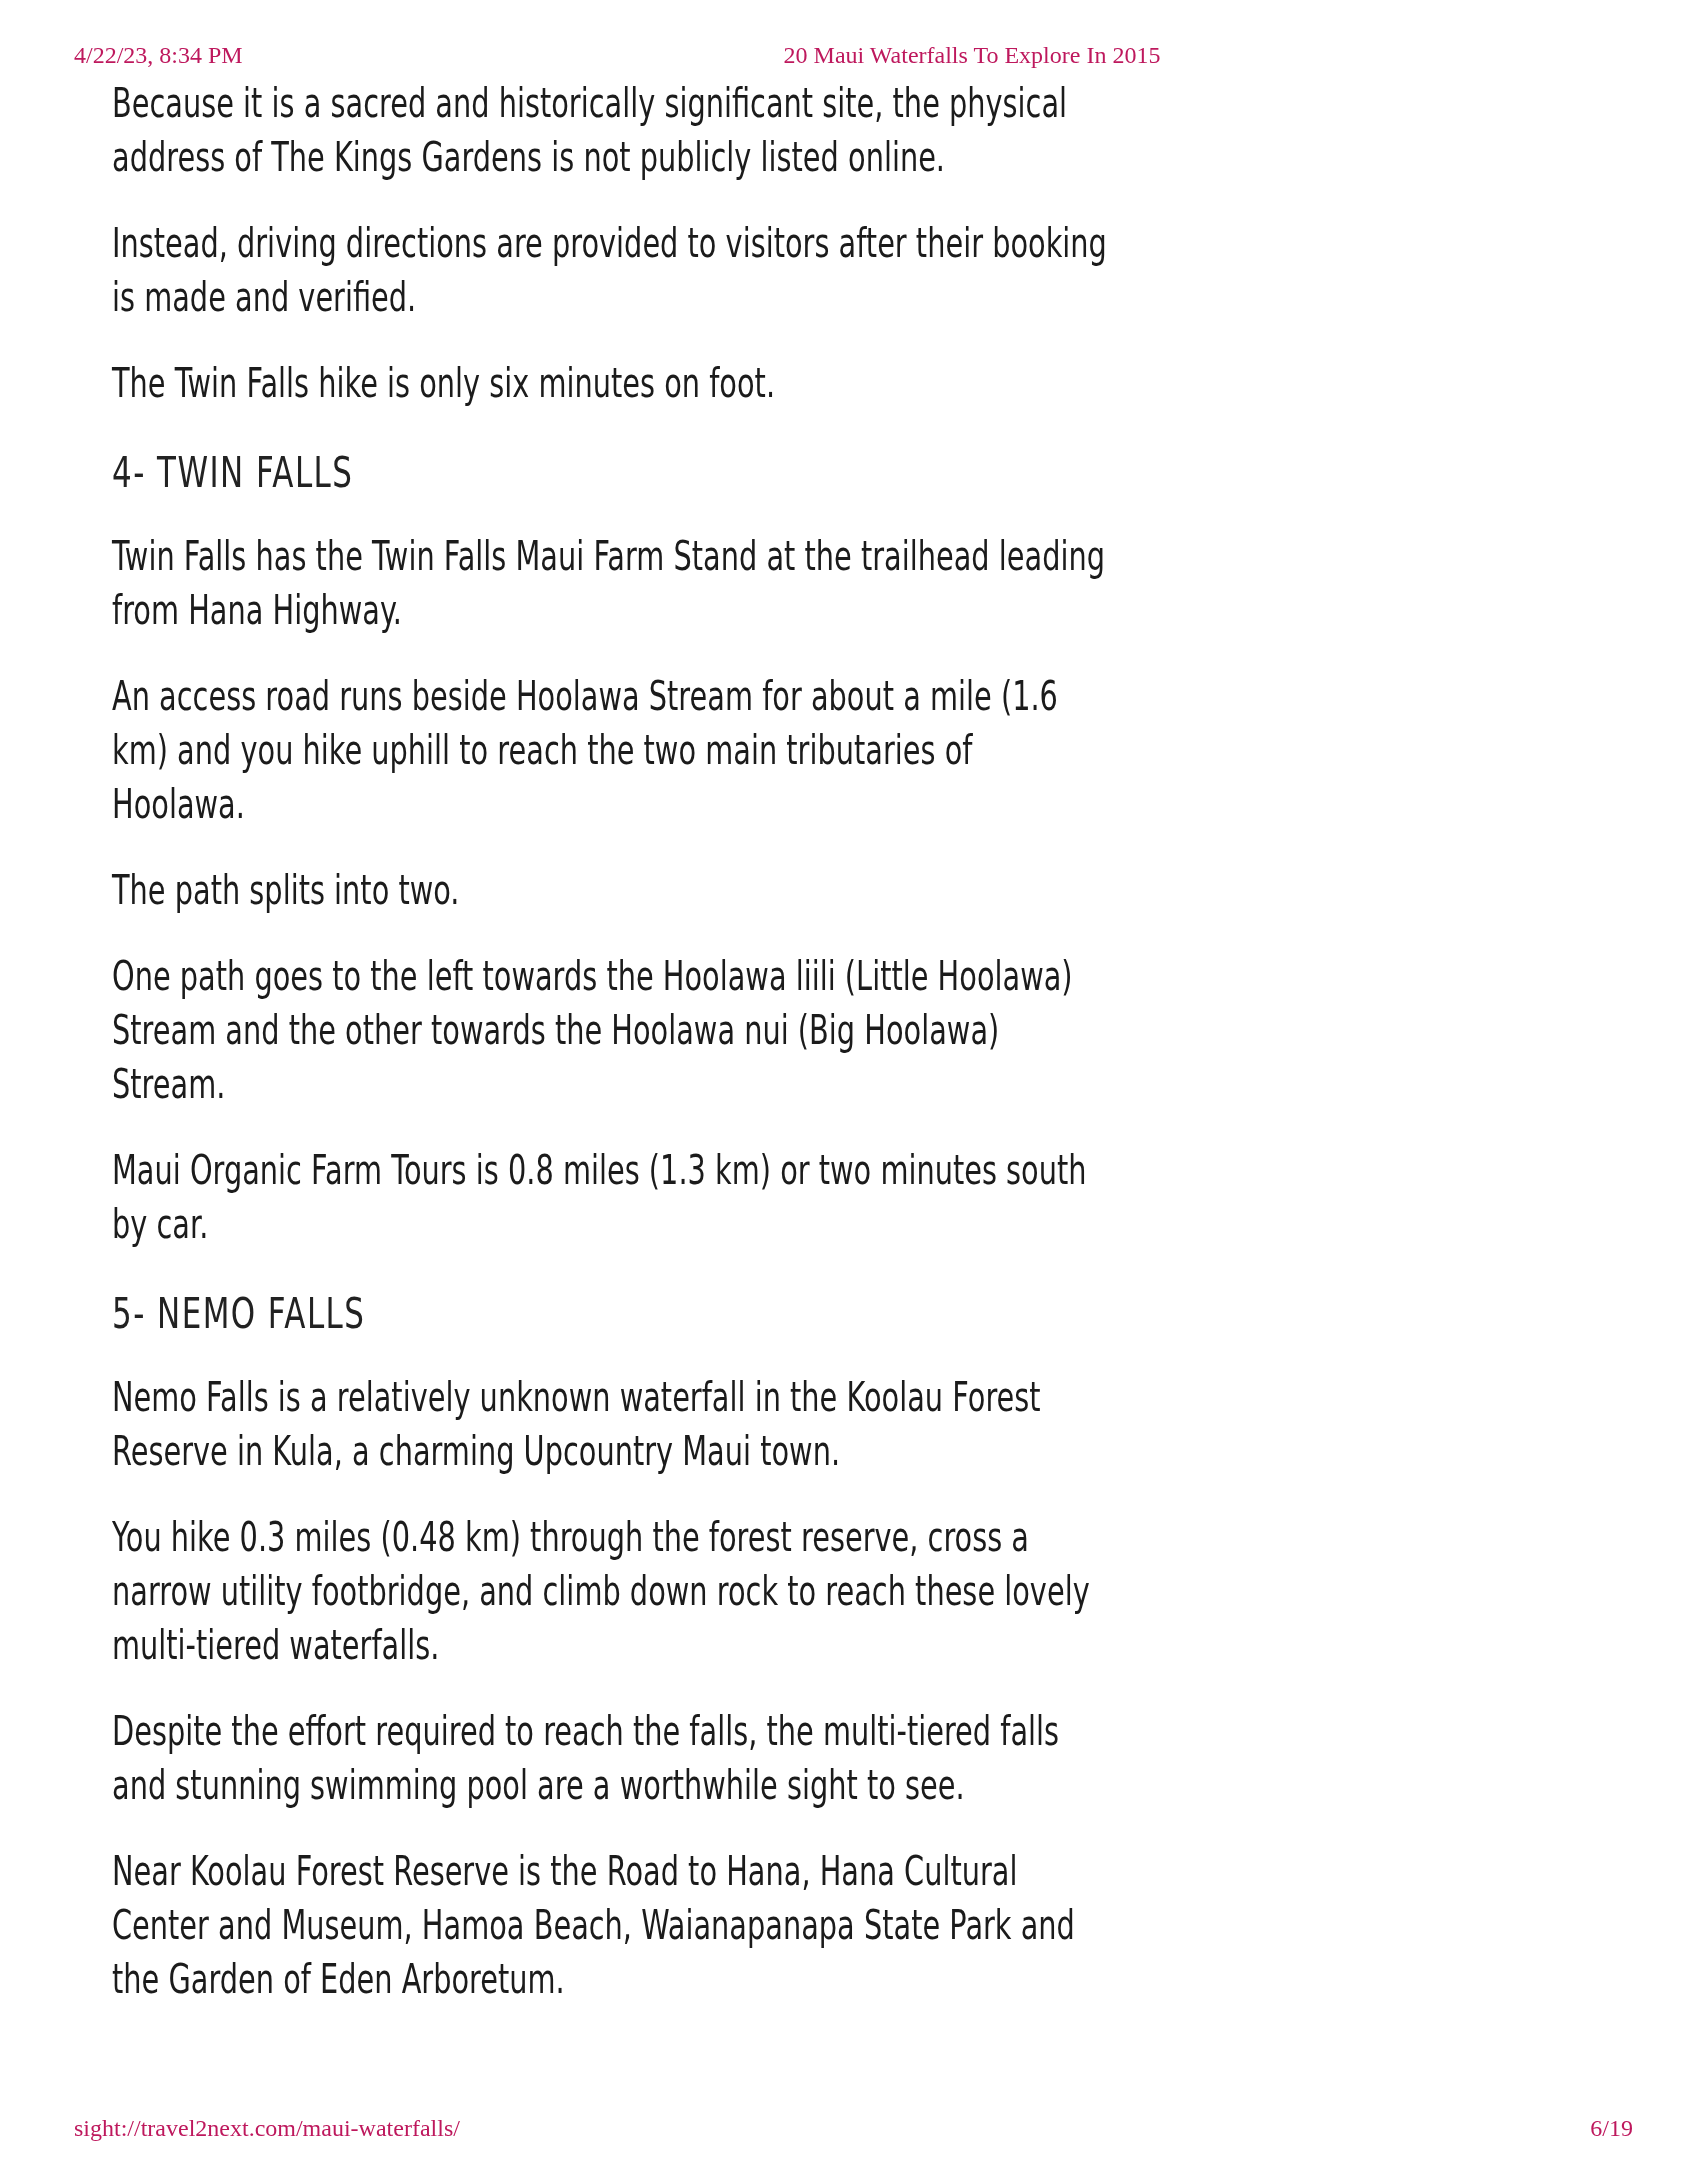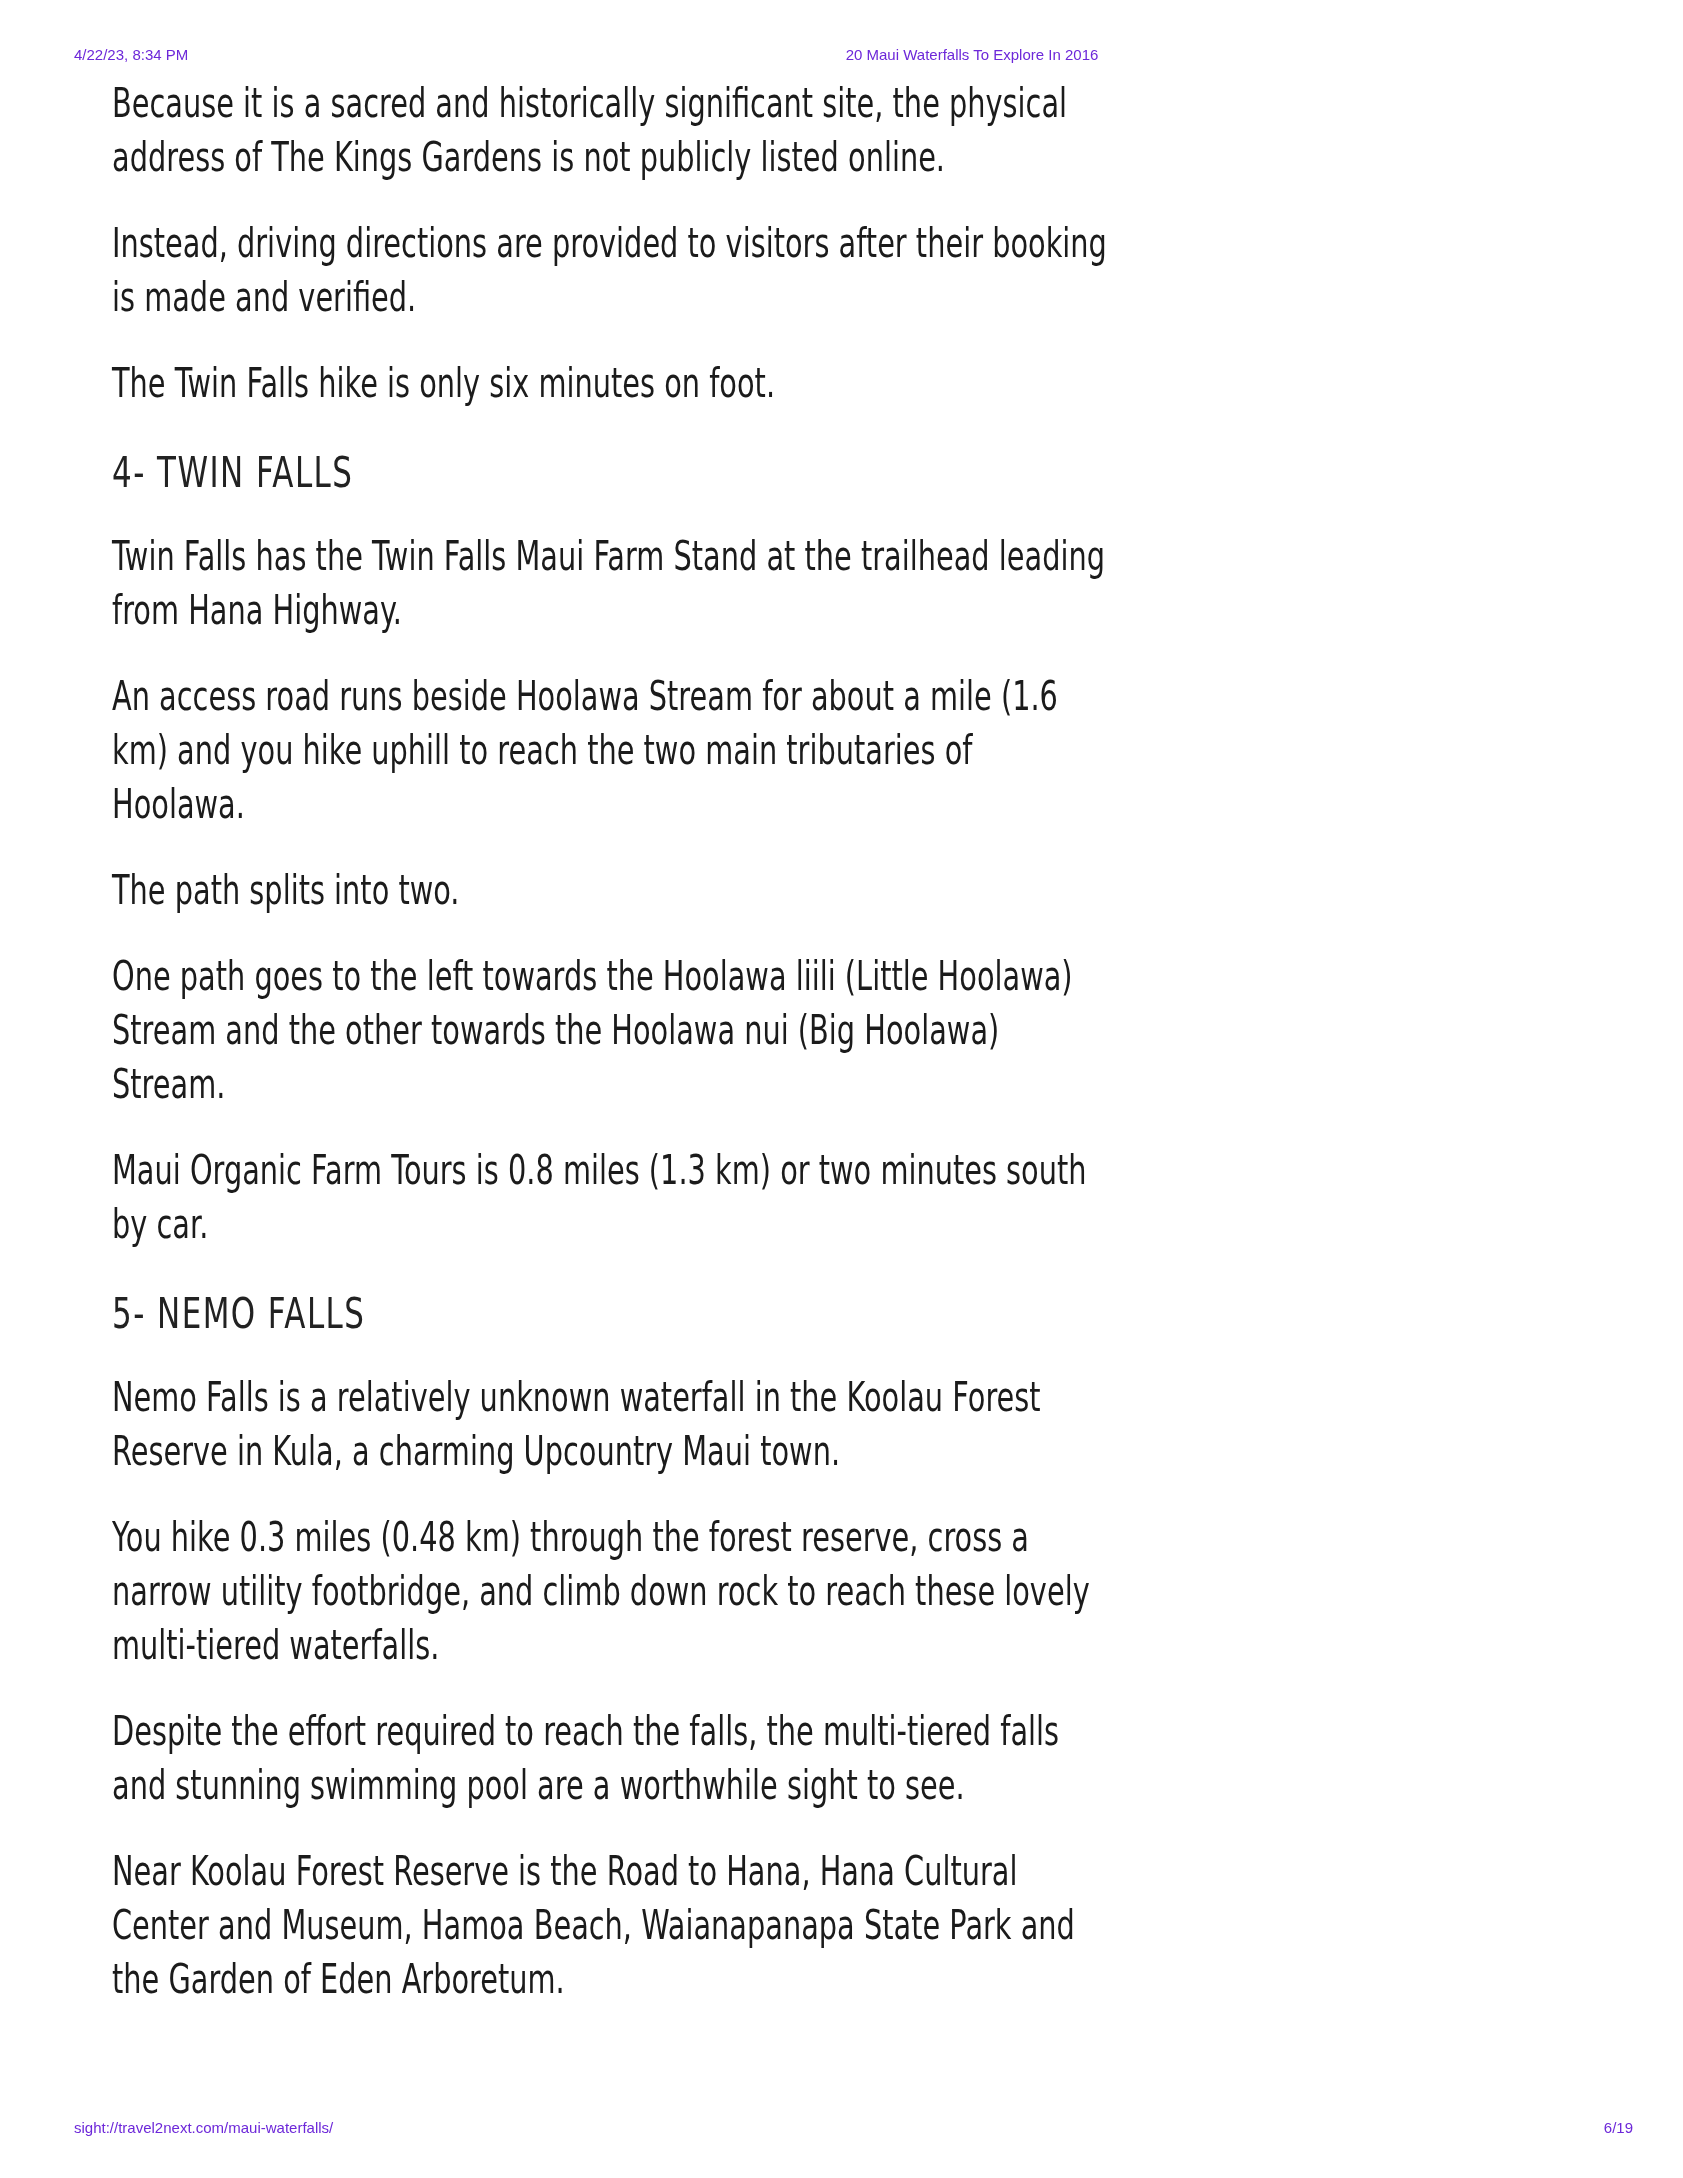--- a/index.html
+++ b/index.html
@@ -8,24 +8,24 @@
     width: 1683px;
     height: 2178px;
     background: #ffffff;
     overflow: hidden;
     font-family: "DejaVu Sans", sans-serif;
   }
 
   
   .print-meta {
     position: absolute;
-    font-family: Liberation Sans, sans-serif;
-    font-size: 15px;
+    font-family: Liberation Serif, serif;
+    font-size: 24px;
     line-height: 24px;
-    color: #6d28d9;
+    color: #be185d;
     white-space: nowrap;
   }
   .hdr-date  { left: 74px;  top: 43px; }
   .hdr-title { left: 972px; top: 43px; transform: translateX(-50%); }
   .ftr-url   { left: 74px;  top: 2116px; }
   .ftr-page  { right: 50px; top: 2116px; text-align: right; }
 
   
   .article {
     position: absolute;
@@ -60,21 +60,21 @@
     transform-origin: 0 0;
   }
 </style>
 </head>
 <body>
 
 <div class="page">
 
   <span class="print-meta hdr-date">4/22/23, 8:34 PM</span>
 
-  <span class="print-meta hdr-title">20 Maui Waterfalls To Explore In 2016</span>
+  <span class="print-meta hdr-title">20 Maui Waterfalls To Explore In 2015</span>
 
   <div class="article">
     <p class="para">Because it is a sacred and historically significant site, the physical
 address of The Kings Gardens is not publicly listed online.</p>
     <p class="para">Instead, driving directions are provided to visitors after their booking
 is made and verified.</p>
     <p class="para">The Twin Falls hike is only six minutes on foot.</p>
     <h2 class="sect-h">4- TWIN FALLS</h2>
     <p class="para">Twin Falls has the Twin Falls Maui Farm Stand at the trailhead leading
 from Hana Highway.</p>

